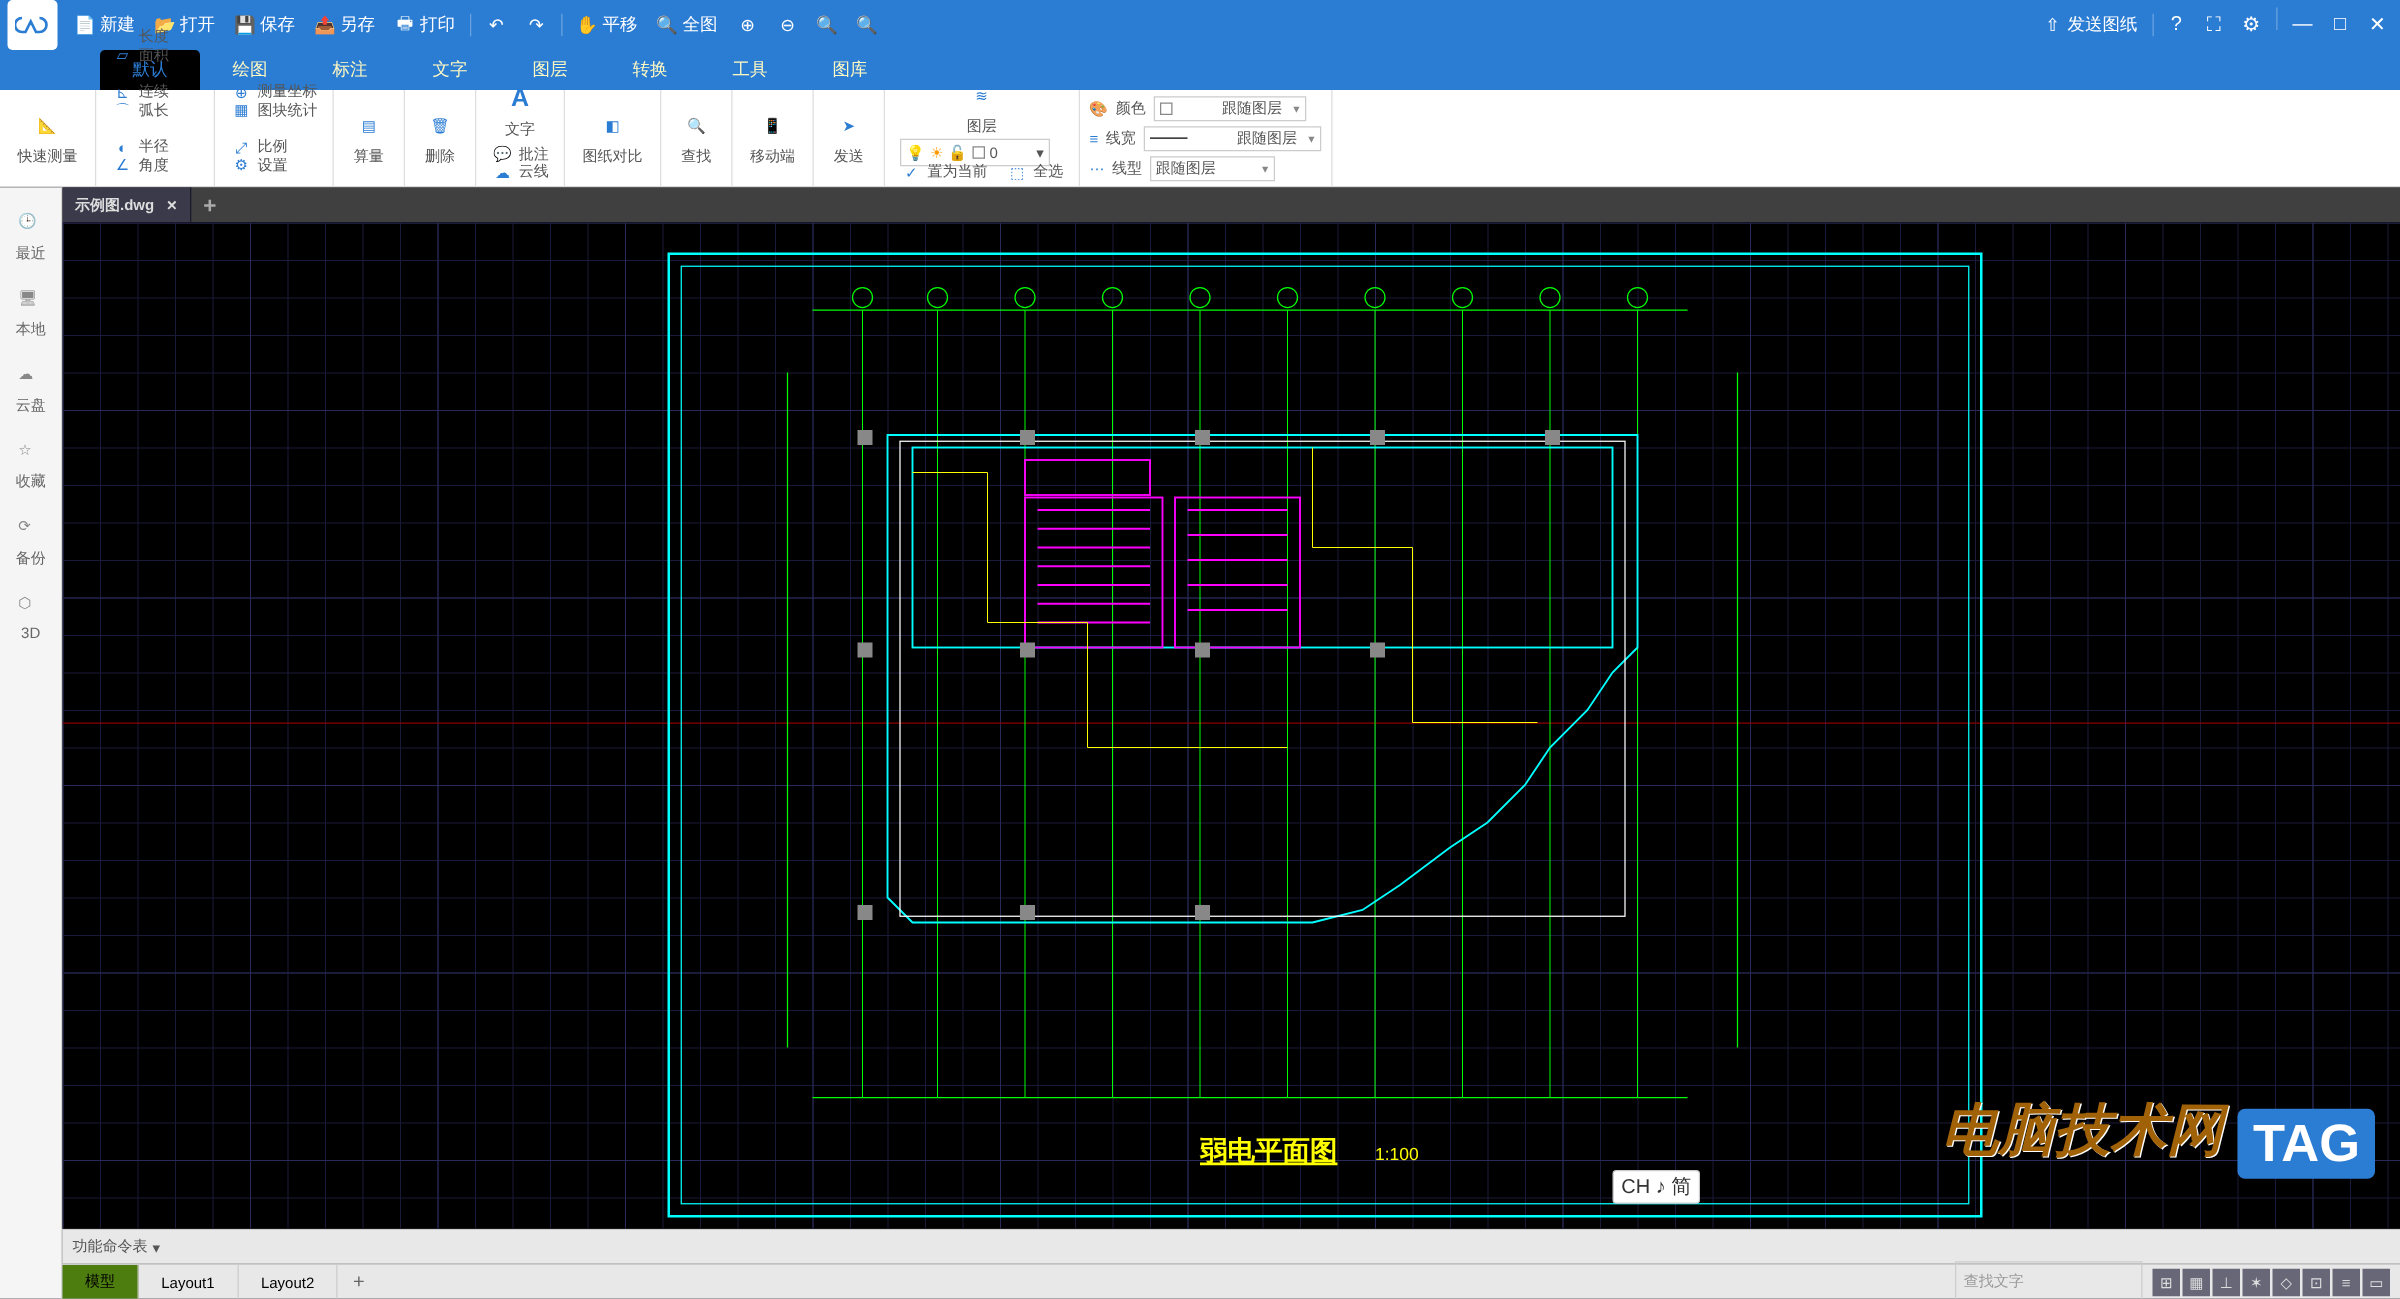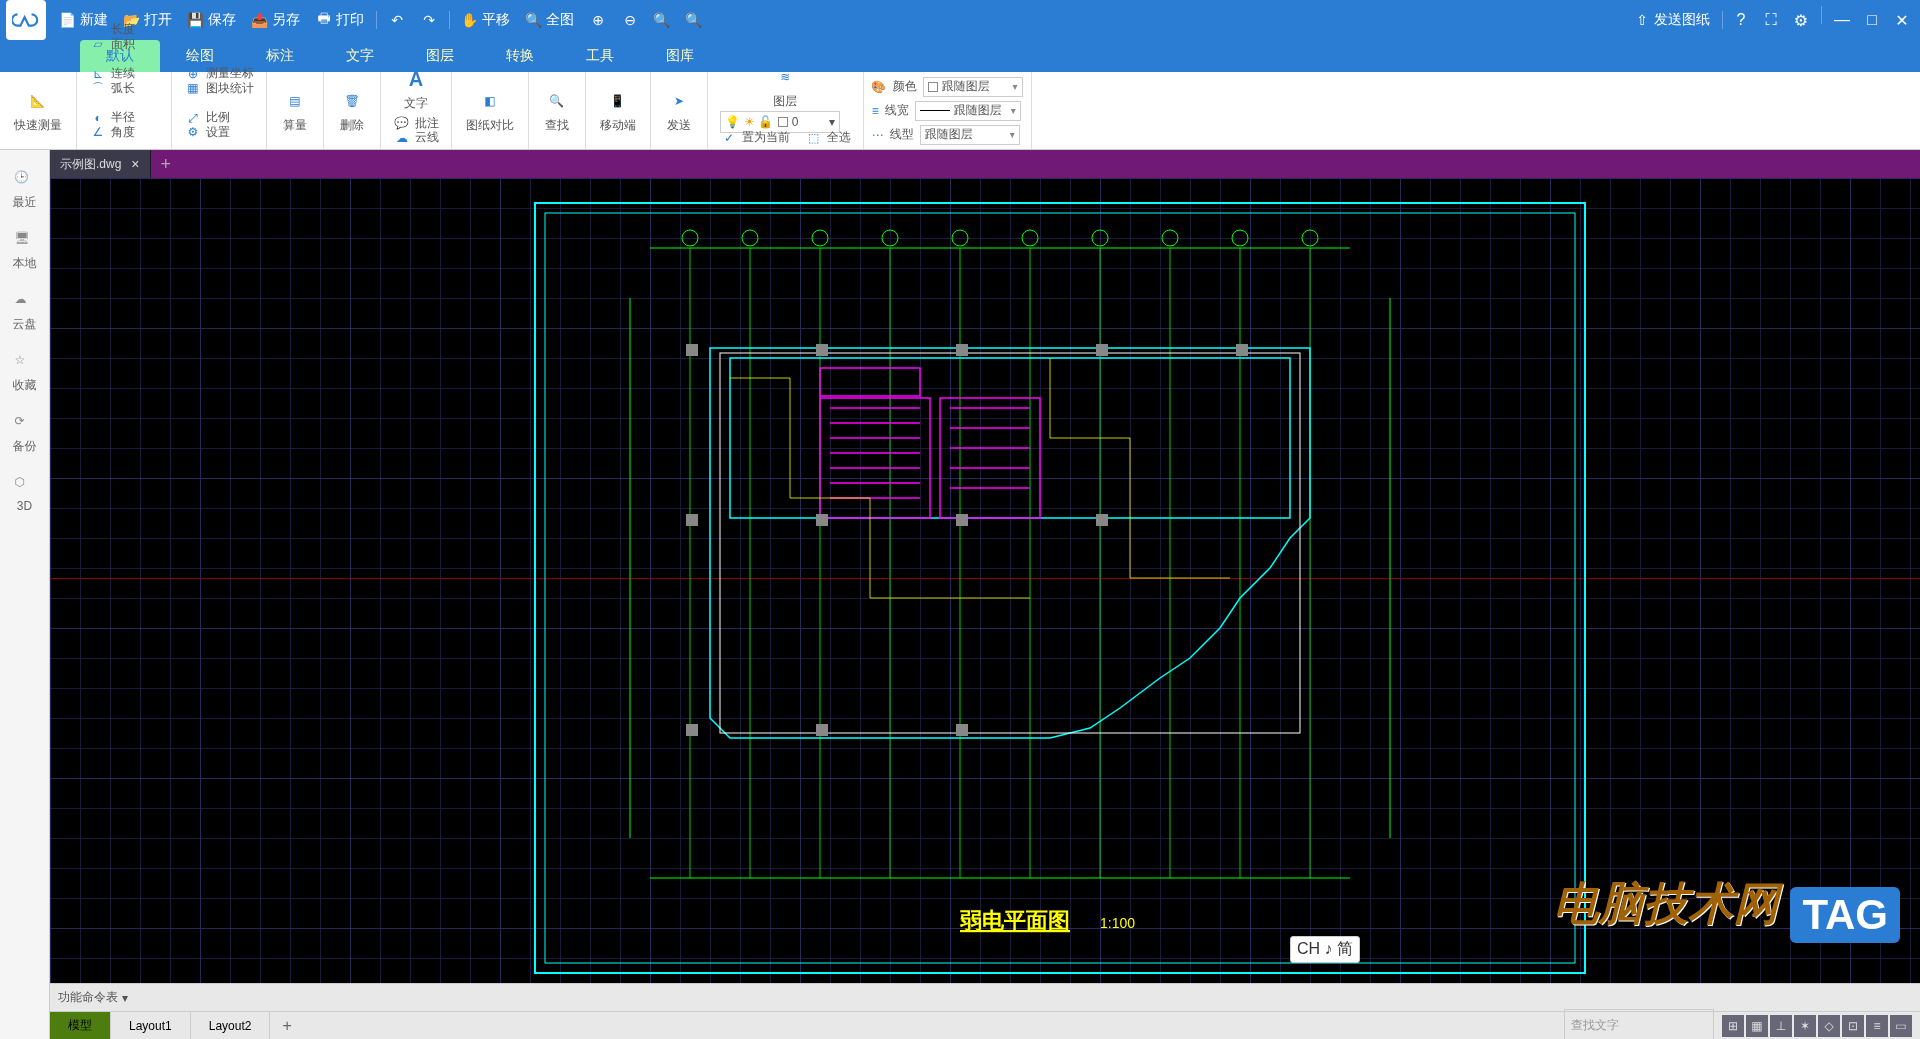--- a/index.html
+++ b/index.html
@@ -12,45 +12,45 @@
 .tb-btn { display: flex; align-items: center; gap: 4px; padding: 0 8px; height: 100%; cursor: pointer; }
 .tb-ico { width: 16px; height: 16px; display: inline-flex; align-items: center; justify-content: center; }
 .tb-sep { width: 1px; height: 18px; background: rgba(255,255,255,.3); margin: 0 4px; }
 .tb-spacer { flex: 1; }
 .win-btns { display: flex; gap: 2px; margin-right: 4px; }
 .win-btn { width: 28px; height: 28px; display: flex; align-items: center; justify-content: center; cursor: pointer; font-size: 16px; }
 
 
 .menutabs { height: 32px; background: #2b7cd3; display: flex; padding-left: 80px; }
 .menutab { padding: 0 26px; color: #fef9c3; font-size: 14px; display: flex; align-items: center; cursor: pointer; }
-.menutab.active { background: #86efac; color: #2b7cd3; border-radius: 4px 4px 0 0; }
+.menutab.active { background: #000000; color: #2b7cd3; border-radius: 4px 4px 0 0; }
 
 
 .ribbon { height: 78px; background: #fff; border-bottom: 1px solid #ccc; display: flex; font-size: 12px; color: #555; }
 .rgroup { display: flex; flex-direction: column; padding: 4px 8px; border-right: 1px solid #ddd; justify-content: center; }
 .rbig { display: flex; flex-direction: column; align-items: center; gap: 2px; padding: 4px 6px; cursor: pointer; justify-content: center; height: 100%; }
 .rbig .ico { width: 28px; height: 28px; color: #2b7cd3; display: flex; align-items: center; justify-content: center; }
 .rsmall { display: flex; align-items: center; gap: 4px; padding: 2px 4px; cursor: pointer; height: 33%; white-space: nowrap; }
 .rsmall .ico { width: 18px; height: 18px; color: #2b7cd3; display: flex; align-items: center; justify-content: center; flex-shrink: 0; }
 .rcols { display: flex; }
 .rcol { display: flex; flex-direction: column; }
 .prop-row { display: flex; align-items: center; gap: 6px; padding: 2px 0; height: 24px; }
-.prop-select { border: 1px solid #ccc; height: 20px; font-size: 12px; padding: 0 18px 0 4px; min-width: 100px; background: #fff; position: relative; display: flex; align-items: center; }
+.prop-select { border: 1px solid #ccc; height: 20px; font-size: 12px; padding: 0 18px 0 4px; min-width: 100px; background: #fff; position: relative; display: flex; align-items: center; gap: 36px; }
 .prop-select::after { content: "▾"; position: absolute; right: 4px; font-size: 10px; color: #888; }
 .layer-sel { border: 1px solid #ccc; height: 22px; width: 120px; display: flex; align-items: center; gap: 4px; padding: 0 4px; font-size: 12px; }
 .bulb { color: #f5c518; }
 
 
 .main { flex: 1; display: flex; background: #0a0a1a; min-height: 0; }
 .sidebar { width: 50px; background: #f5f5f5; border-right: 1px solid #ccc; display: flex; flex-direction: column; align-items: center; padding-top: 20px; gap: 20px; }
 .side-item { display: flex; flex-direction: column; align-items: center; gap: 4px; font-size: 12px; color: #666; cursor: pointer; }
 .side-item .ico { width: 20px; height: 20px; color: #888; }
 
 .workspace { flex: 1; display: flex; flex-direction: column; min-width: 0; }
-.doc-tabs { height: 28px; background: #701a75; display: flex; align-items: center; }
+.doc-tabs { height: 28px; background: #404040; display: flex; align-items: center; font-weight: bold; }
 .doc-tab { height: 100%; background: #3a3a4a; color: #ddd; font-size: 12px; padding: 0 10px; display: flex; align-items: center; gap: 10px; border-right: 1px solid #1a1a2a; }
 .doc-tab .x { cursor: pointer; font-size: 14px; }
 .doc-tabs .plus { color: #aaa; padding: 0 10px; font-size: 18px; cursor: pointer; }
 
 .canvas { flex: 1; position: relative; background: #000; overflow: hidden; }
 .grid { position: absolute; inset: 0; background-image:
   linear-gradient(#1a1a3a 1px, transparent 1px),
   linear-gradient(90deg, #1a1a3a 1px, transparent 1px);
   background-size: 30px 30px;
 }

